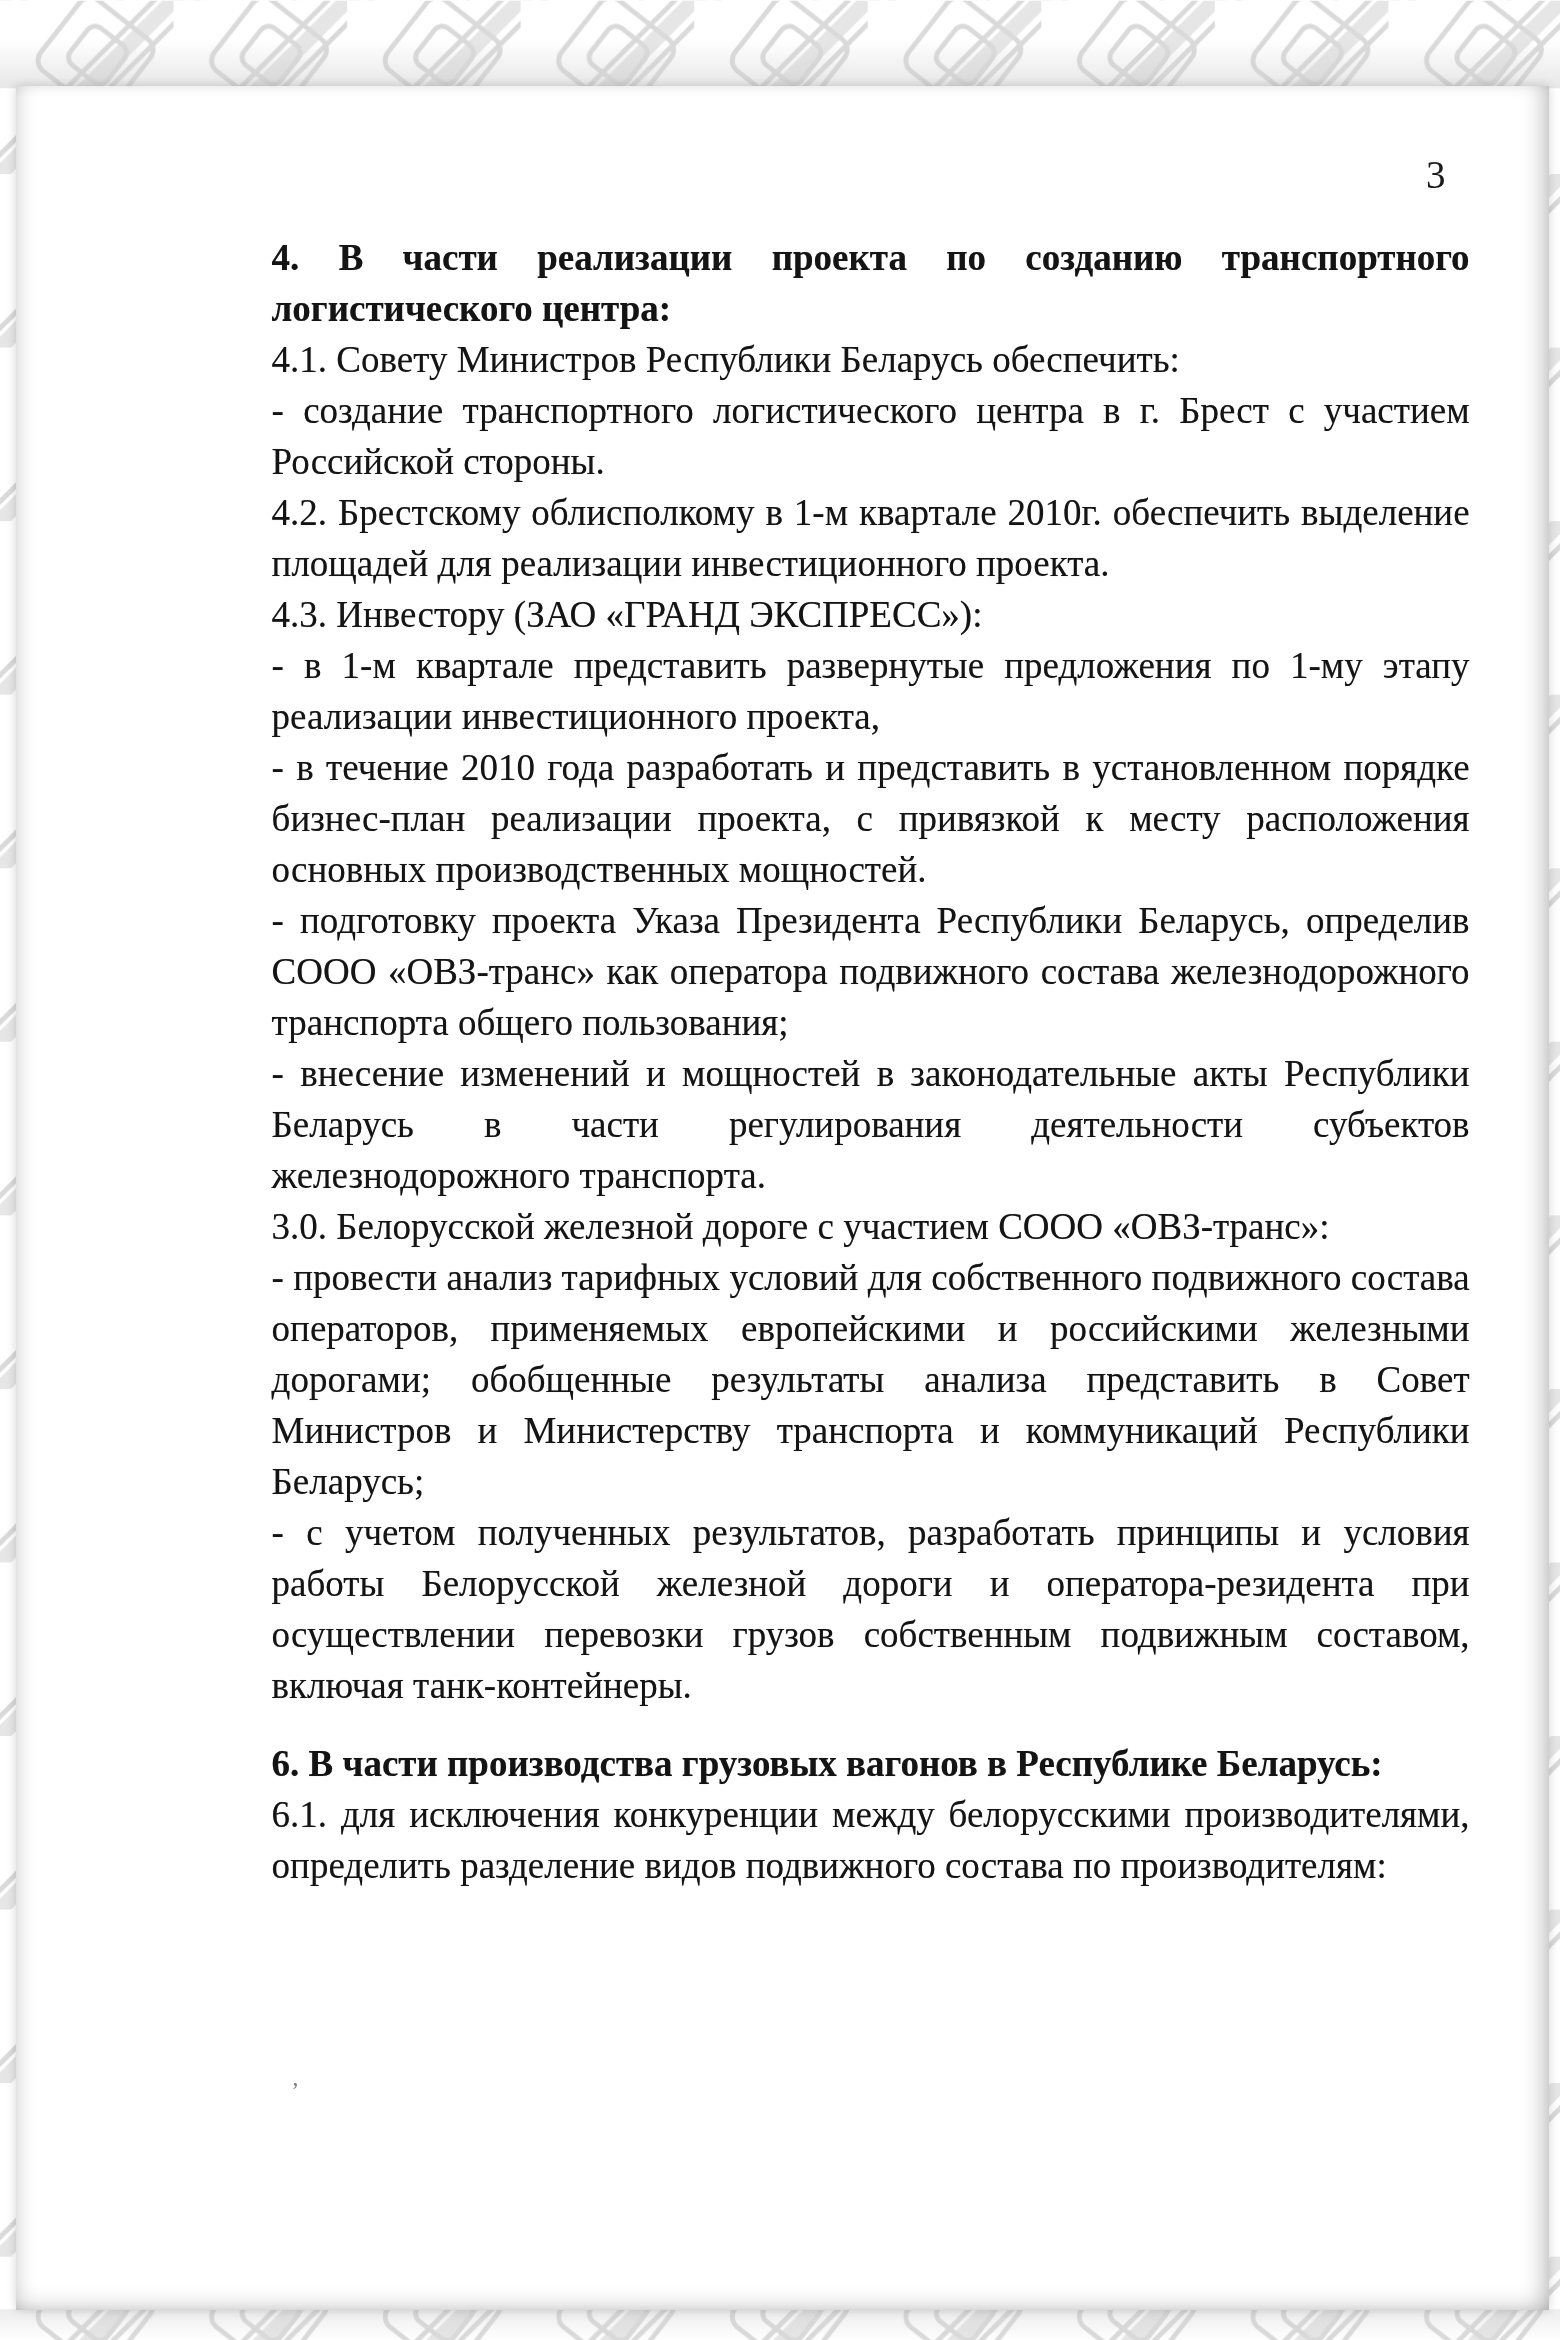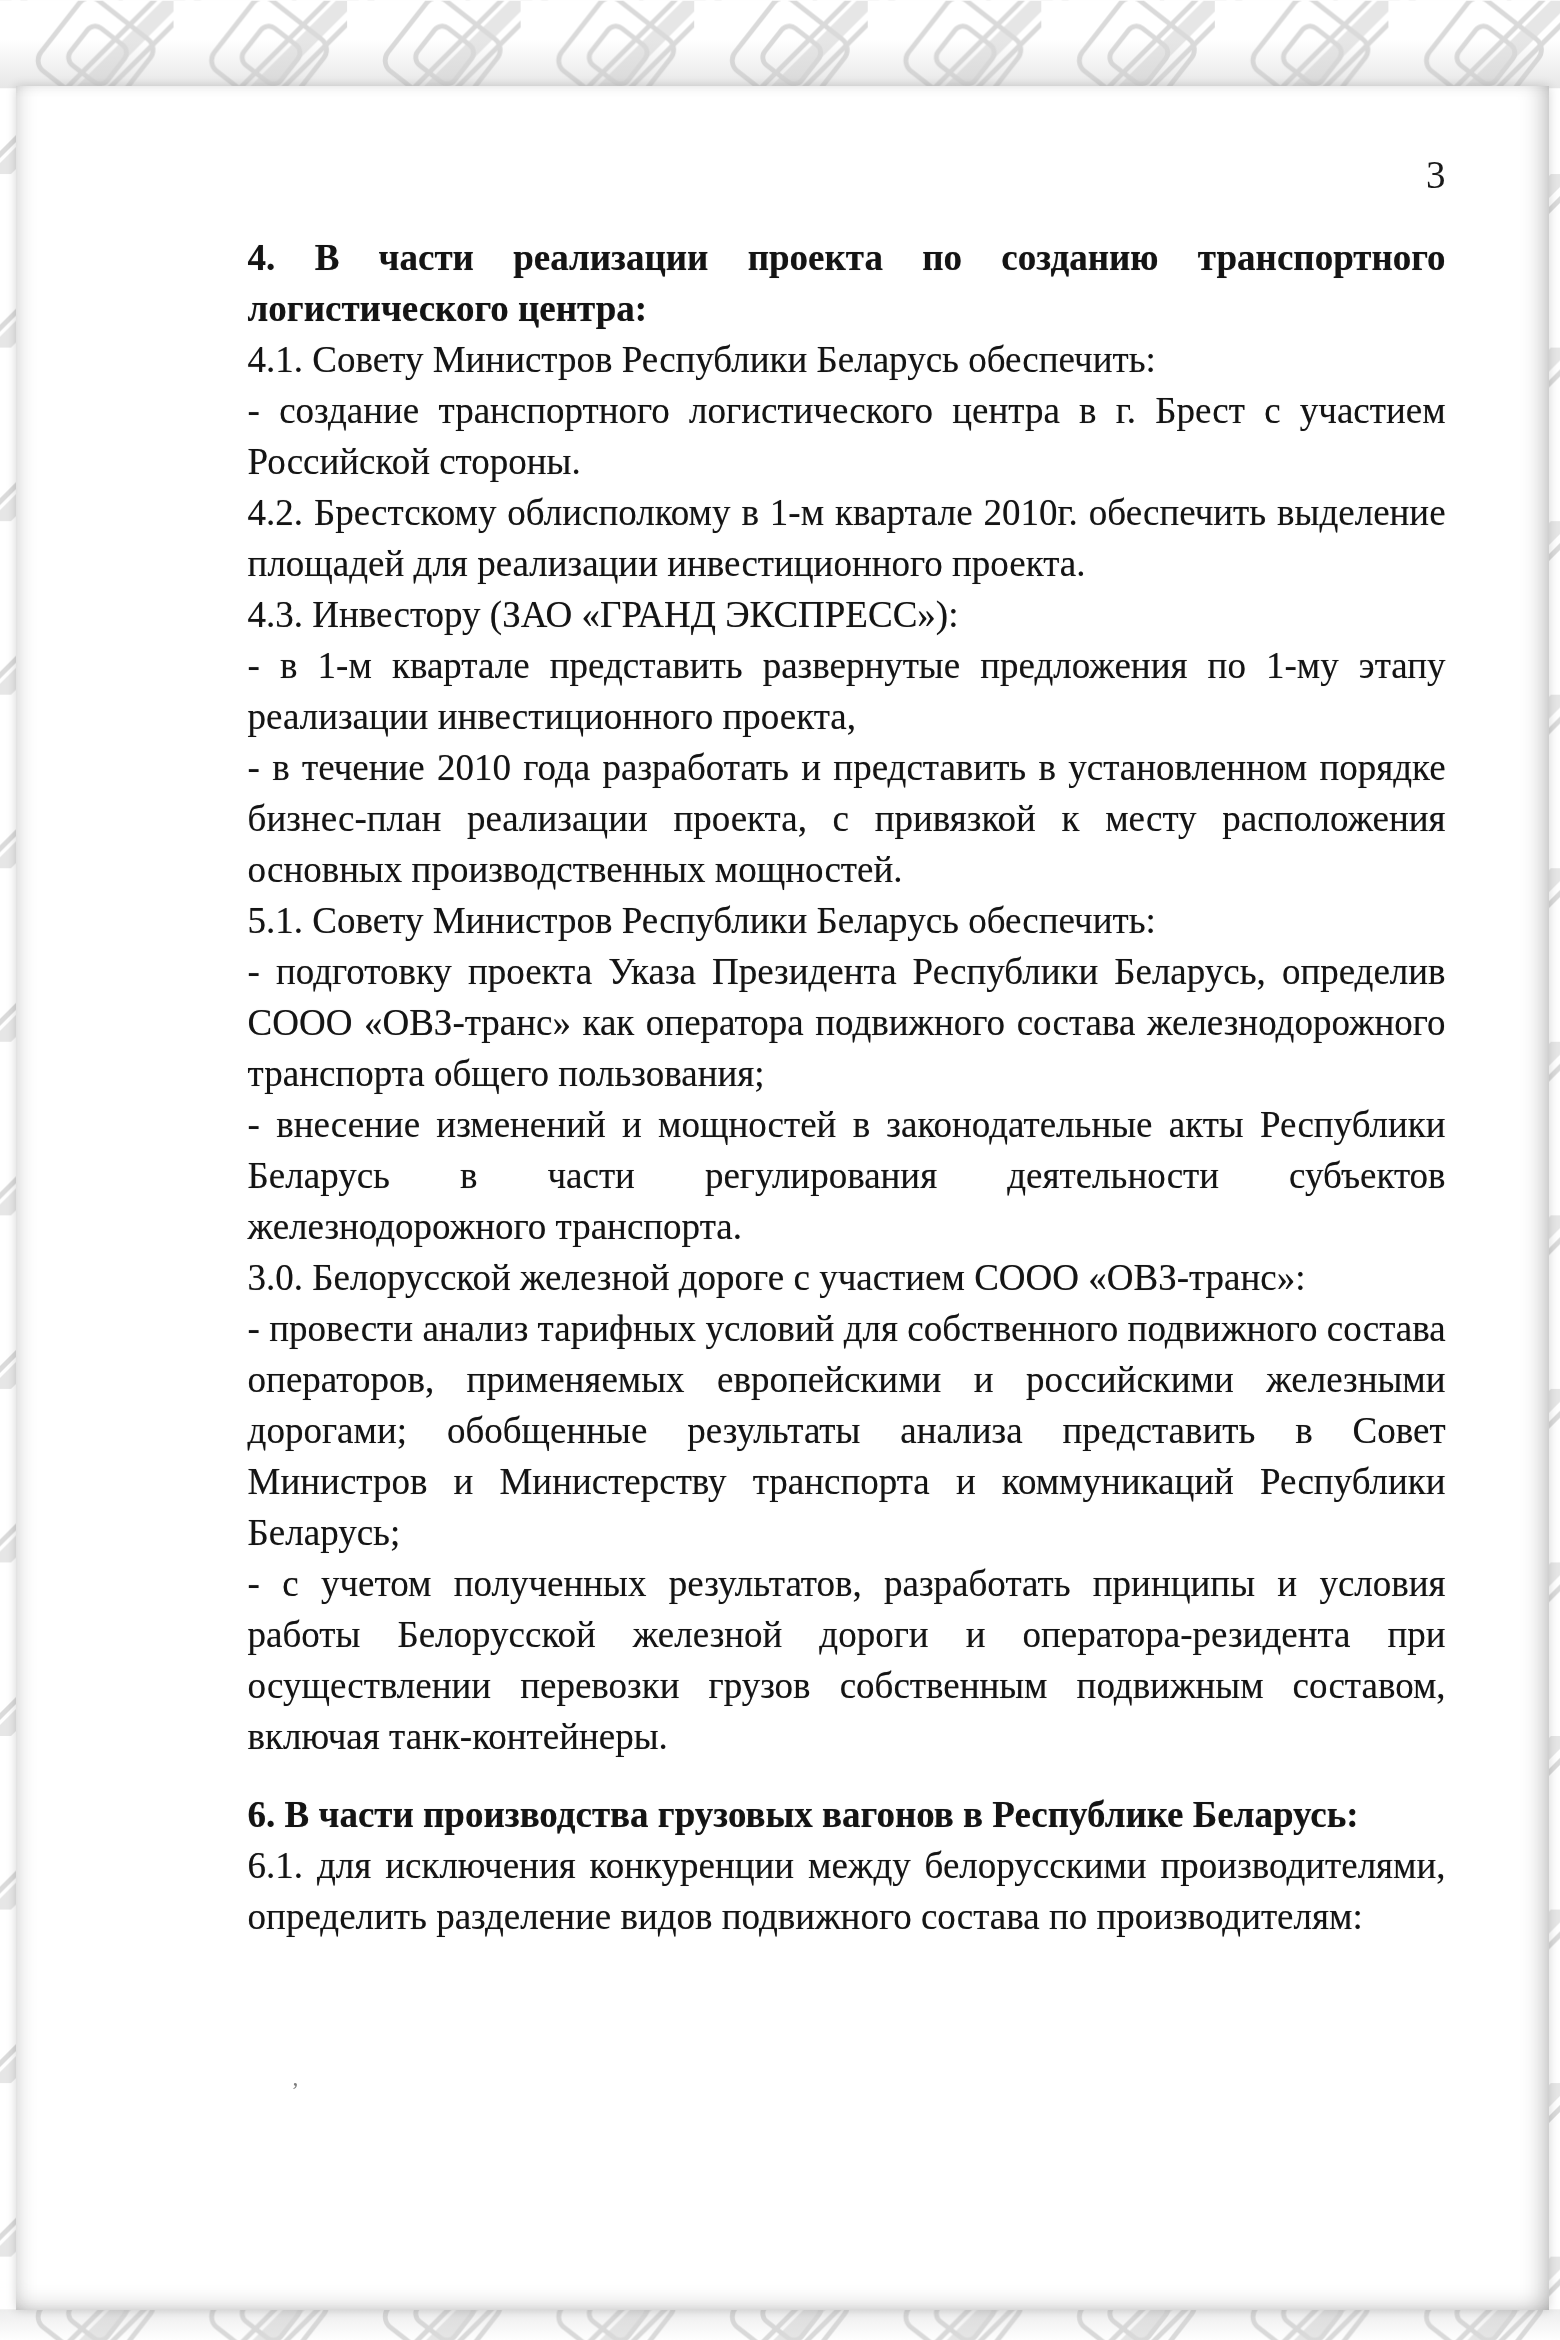--- a/index.html
+++ b/index.html
@@ -15,21 +15,21 @@
       inset 15.6px 0 21.5px -15.6px rgba(0,0,0,0.20),
       inset -19.5px 0 25px -15.6px rgba(0,0,0,0.28),
       inset 0 -17.6px 23.4px -15.6px rgba(0,0,0,0.20),
       inset 0 11.7px 15.6px -13.7px rgba(0,0,0,0.08);
   }
   .page-number{
     position:absolute;top:66px;right:103px;
     font-size:39px;color:#1a1a1a;
   }
   .doc-body{
-    position:absolute;left:232px;top:146px;width:1198px;
+    position:absolute;left:256px;top:146px;width:1198px;
     font-size:37px;line-height:51px;color:#141414;
     text-align:justify;
     text-shadow:0 0 0.7px rgba(0,0,0,0.45);
   }
   .block{margin:0;}
   .h{font-weight:bold;}
   .gap-lg{margin-top:47px;}
   .gap-sm{margin-top:27px;}
   .stray{
     position:absolute;left:277px;top:1978px;
@@ -77,21 +77,20 @@
     <div class="page-number">3</div>
 
     <div class="doc-body">
       <p class="block h">4. В части реализации проекта по созданию транспортного логистического центра:</p>
       <p class="block">4.1. Совету Министров Республики Беларусь обеспечить:</p>
       <p class="block">- создание транспортного логистического центра в г. Брест с участием Российской стороны.</p>
       <p class="block">4.2. Брестскому облисполкому в 1-м квартале 2010г. обеспечить выделение площадей для реализации инвестиционного проекта.</p>
       <p class="block">4.3. Инвестору (ЗАО «ГРАНД ЭКСПРЕСС»):</p>
       <p class="block">- в 1-м квартале представить развернутые предложения по 1-му этапу реализации инвестиционного проекта,</p>
       <p class="block">- в течение 2010 года разработать и представить в установленном порядке бизнес-план реализации проекта, с привязкой к месту расположения основных производственных мощностей.</p>
-      <p class="block">5.1. Совету Министров Республики Беларусь обеспечить:</p>
       <p class="block">- подготовку проекта Указа Президента Республики Беларусь, определив СООО «ОВЗ-транс» как оператора подвижного состава железнодорожного транспорта общего пользования;</p>
       <p class="block">- внесение изменений и мощностей в законодательные акты Республики Беларусь в части регулирования деятельности субъектов железнодорожного транспорта.</p>
       <p class="block">3.0. Белорусской железной дороге с участием СООО «ОВЗ-транс»:</p>
       <p class="block">- провести анализ тарифных условий для собственного подвижного состава операторов, применяемых европейскими и российскими железными дорогами; обобщенные результаты анализа представить в Совет Министров и Министерству транспорта и коммуникаций Республики Беларусь;</p>
       <p class="block">- с учетом полученных результатов, разработать принципы и условия работы Белорусской железной дороги и оператора-резидента при осуществлении перевозки грузов собственным подвижным составом, включая танк-контейнеры.</p>
       <p class="block h gap-sm">6. В части производства грузовых вагонов в Республике Беларусь:</p>
       <p class="block">6.1. для исключения конкуренции между белорусскими производителями, определить разделение видов подвижного состава по производителям:</p>
     </div>
 
     <span class="stray">,</span>

